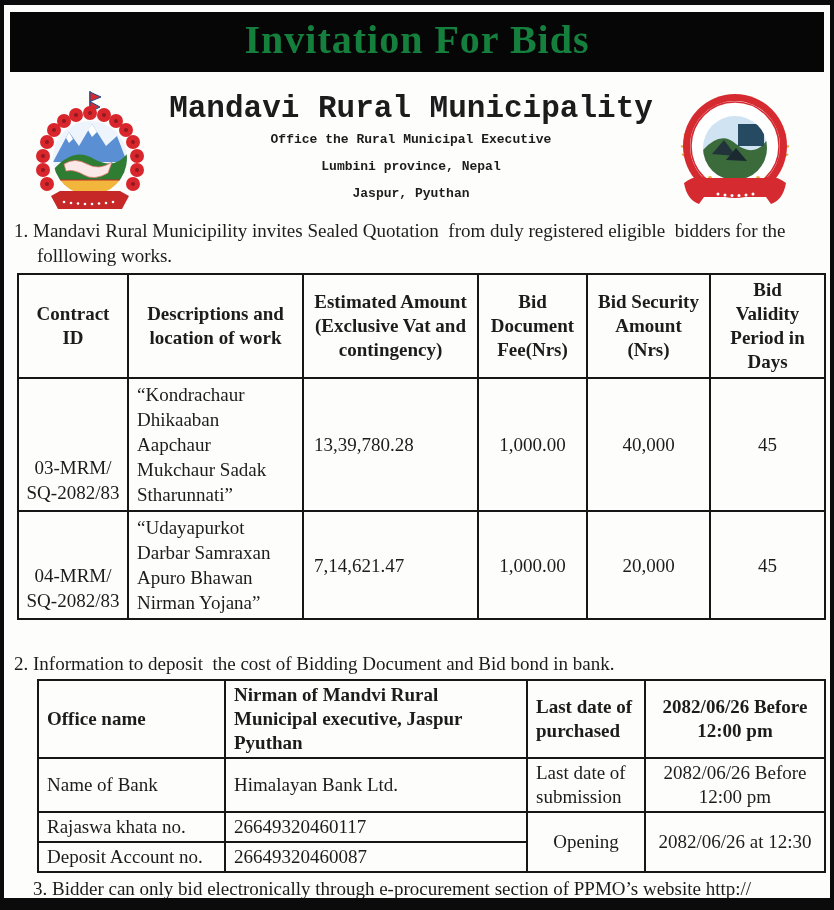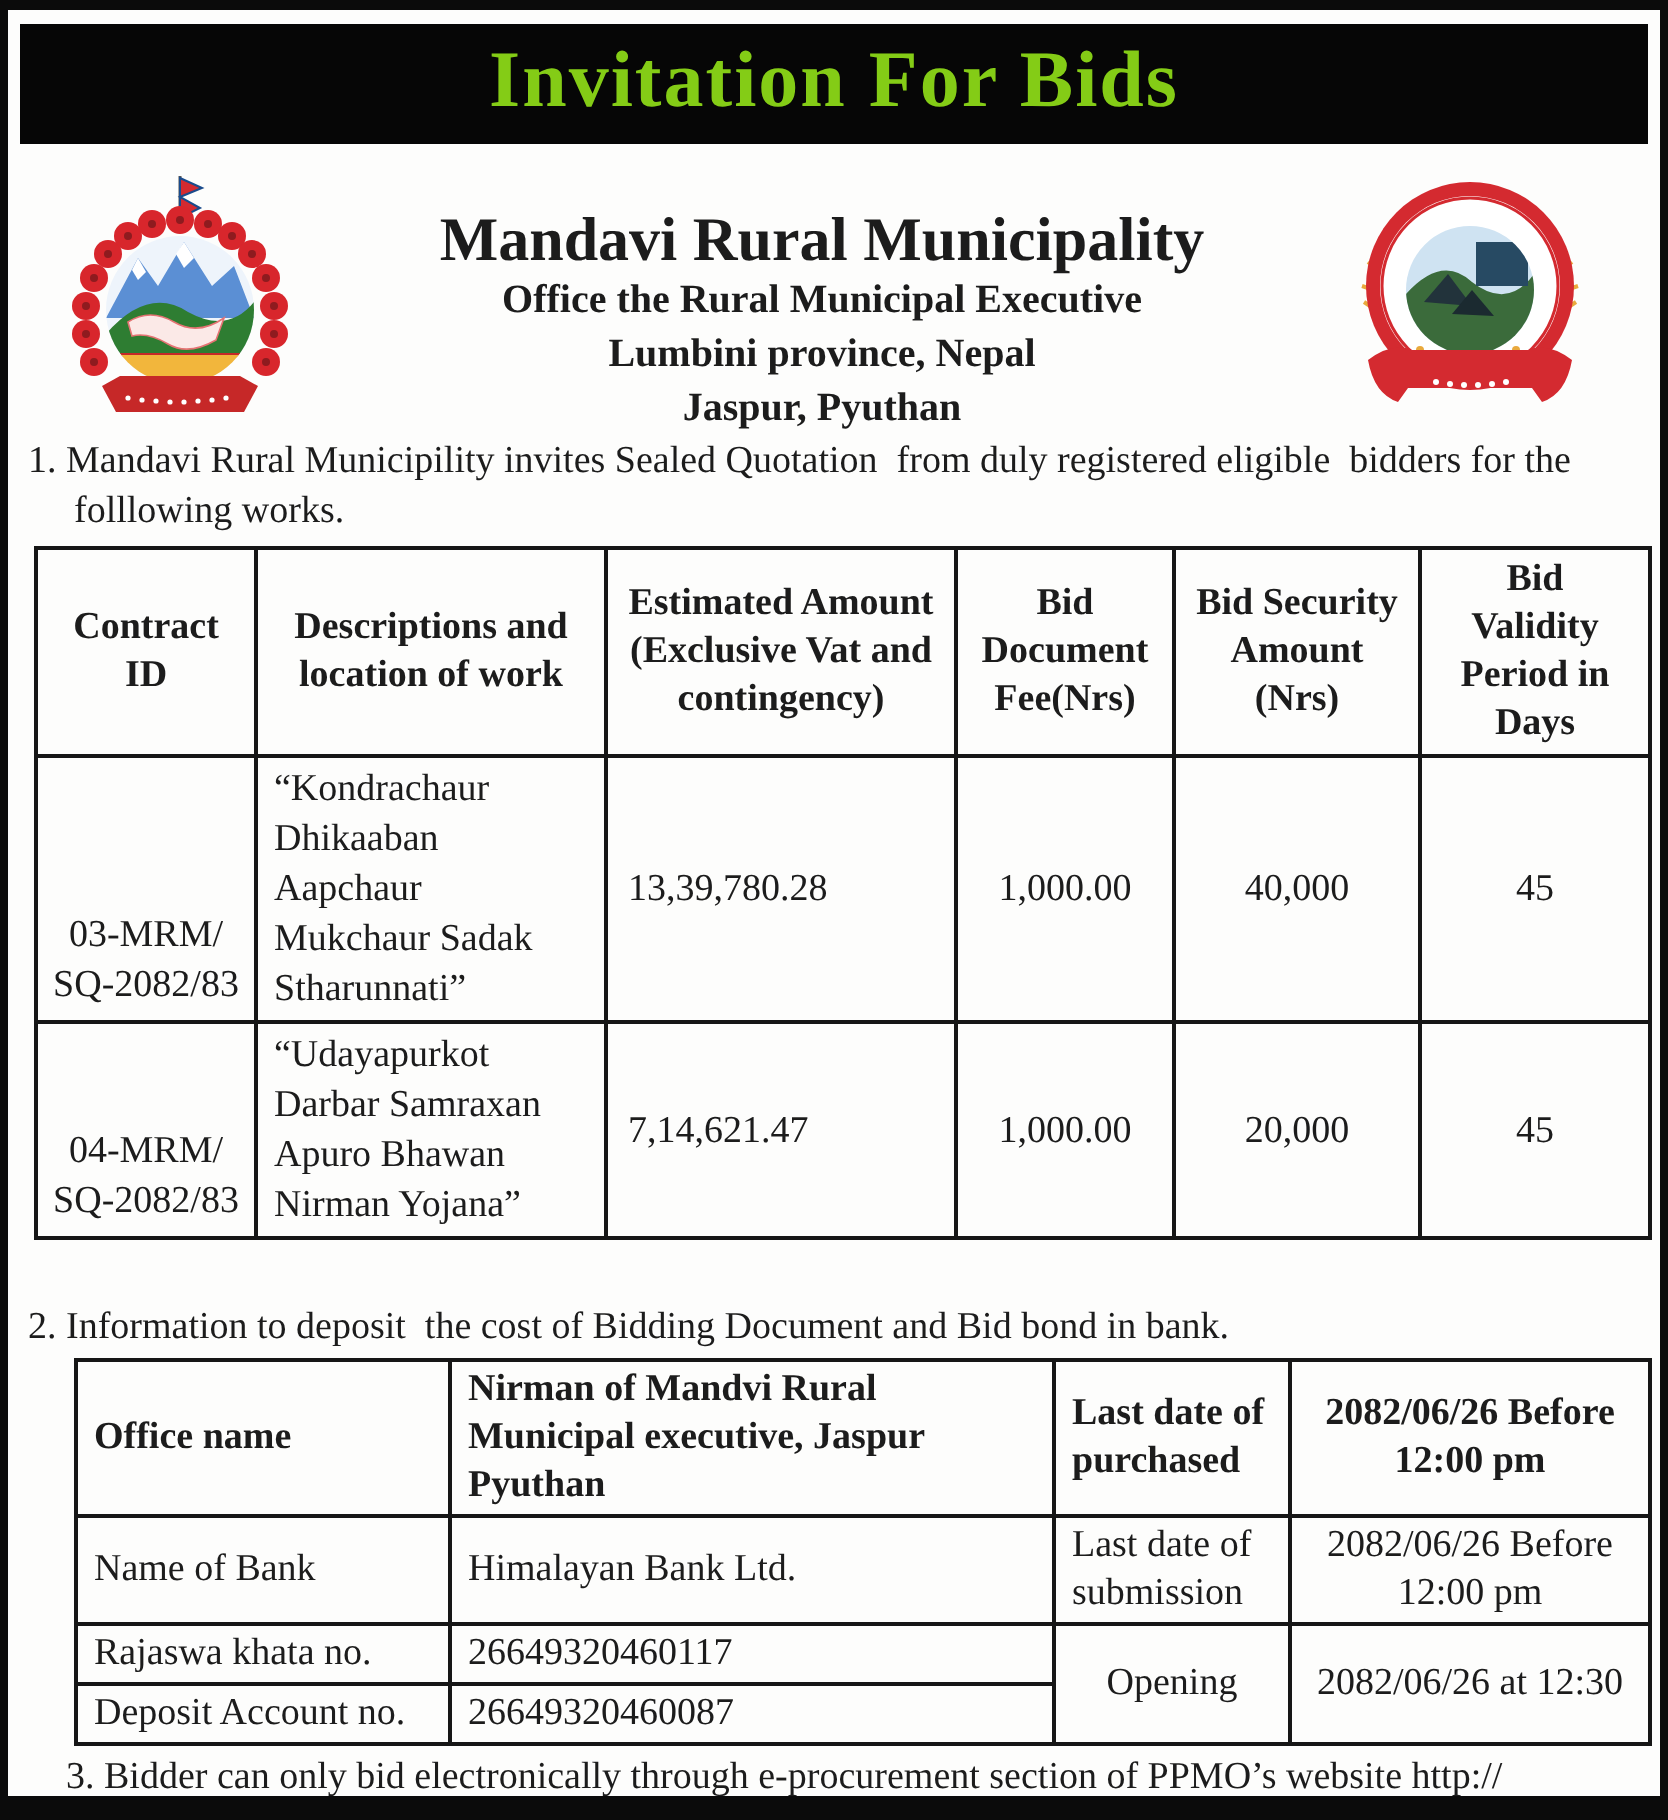--- a/index.html
+++ b/index.html
@@ -17,41 +17,42 @@
     color:#1c1c1c;
     overflow:hidden;
   }
   .banner {
     margin:7px 6px 0 6px;
     height:60px;
     background:#060606;
     display:flex; align-items:center; justify-content:center;
   }
   .banner-title {
-    color:#84cc16;
+    color:#15803d;
     font-size:40px;
     font-weight:bold;
     letter-spacing:1px;
     line-height:1;
     padding-bottom:4px;
   }
   .header-row {
     display:flex;
-    align-items:flex-end;
+    align-items:flex-start;
     padding:16px 36px 0 30px;
     height:146px;
+    font-family:Liberation Mono, monospace;
   }
   .logo { flex:0 0 auto; }
   .header-center {
     flex:1 1 auto;
     text-align:center;
     padding-top:4px;
   }
   .muni-name { font-size:31px; font-weight:bold; line-height:34px; }
-  .hdr-line  { font-size:20px; font-weight:bold; line-height:27px; }
+  .hdr-line  { font-size:13px; font-weight:bold; line-height:27px; }
   .pub-date {
     text-align:right;
     padding-right:10px;
     font-size:19px;
     line-height:24px;
     margin-top:2px;
   }
   .para {
     font-size:19px;
     line-height:25px;

